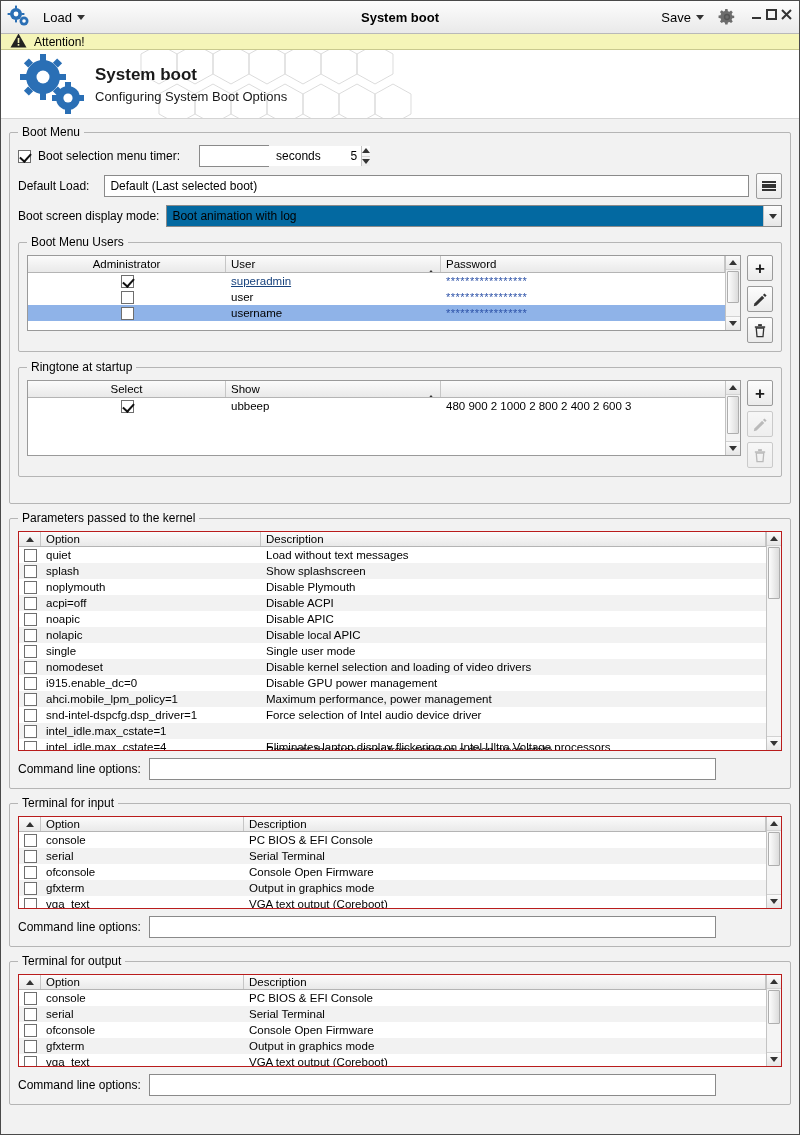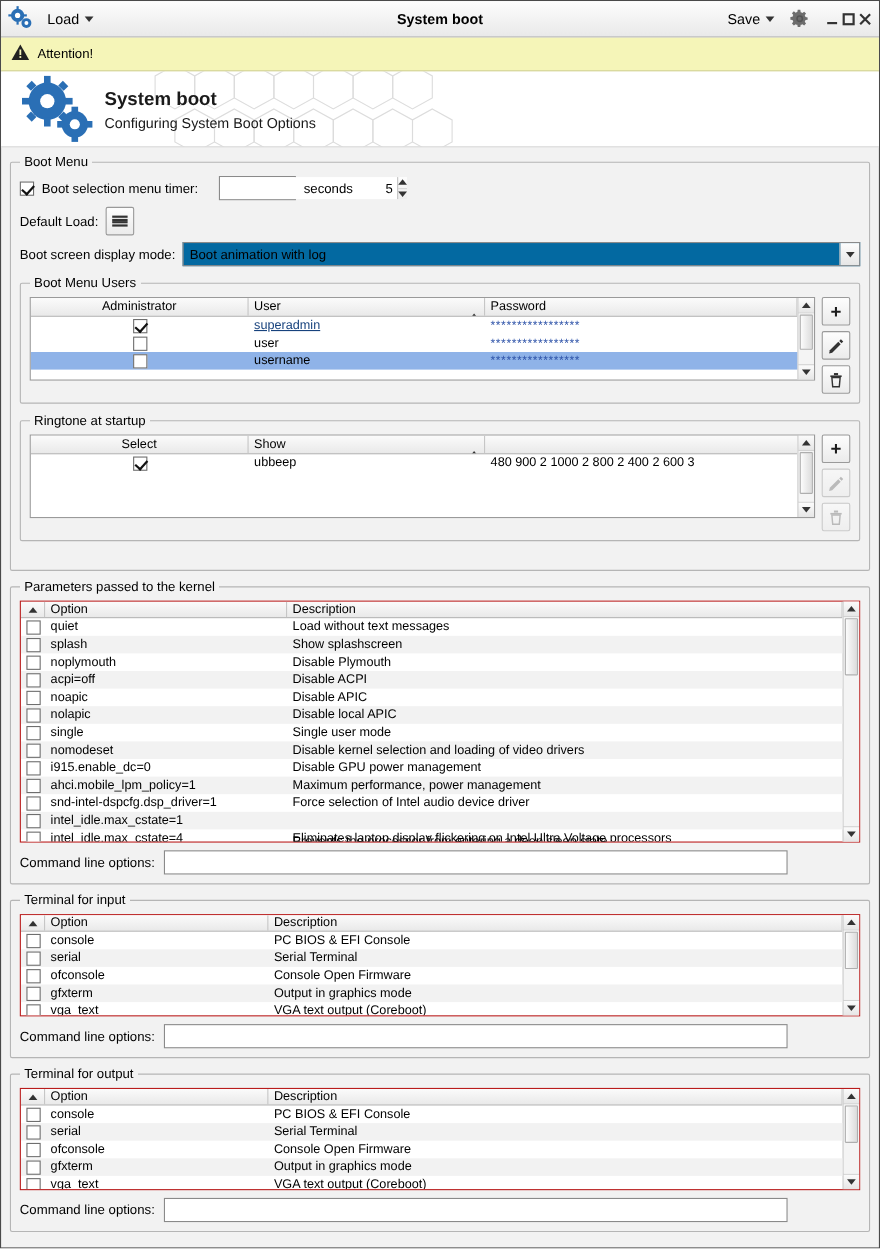--- a/index.html
+++ b/index.html
@@ -23,21 +23,21 @@
   .titlebar {
     height: 33px;
     background: linear-gradient(#fdfdfd, #e9e9e9);
     border-bottom: 1px solid #b9b9b9;
     display: flex; align-items: center;
     padding: 0 6px;
     position: relative;
     flex: none;
   }
   .tb-left { display: flex; align-items: center; gap: 8px; }
-  .tb-right { display: flex; align-items: center; gap: 10px; margin-left: auto; }
+  .tb-right { display: flex; gap: 10px; margin-left: auto; }
   .gear-logo { width: 24px; height: 24px; position: relative; }
   .menu-btn {
     display: flex; align-items: center; gap: 5px;
     padding: 2px 4px;
     font-size: 13px;
     cursor: default;
   }
   .caret-down {
     width: 0; height: 0;
     border-left: 4px solid transparent;
@@ -48,21 +48,21 @@
     position: absolute; left: 0; right: 0;
     text-align: center;
     font-weight: bold; font-size: 13px;
     pointer-events: none;
   }
   .settings-gear { width: 18px; height: 18px; }
   .win-ctrls { display: flex; align-items: flex-start; gap: 2px; margin-left: 4px; }
   .win-ctrls svg { display: block; }
   
   .attention {
-    height: 31px;
+    height: 16px;
     background: #f5f5b8;
     border-bottom: 1px solid #c9c98e;
     display: flex; align-items: center;
     gap: 7px; padding: 0 9px;
     font-size: 12px;
     flex: none;
   }
   
   .banner {
     height: 69px;
@@ -360,20 +360,21 @@
             <div>
                 <span class="tri-dn"></span>
               </div>
           </div>
         </div>
         <label class="lbl">seconds</label>
       </div>
 
       <div class="row">
         <label class="lbl">Default Load:</label>
+        <span class="tinput" style="flex:1; margin-left:8px">Default (Last selected boot)</span>
         <div class="iconbtn sq">
           <span class="hamb">
               <i></i>
               <i></i>
               <i></i>
               <i></i>
             </span>
         </div>
       </div>
 

